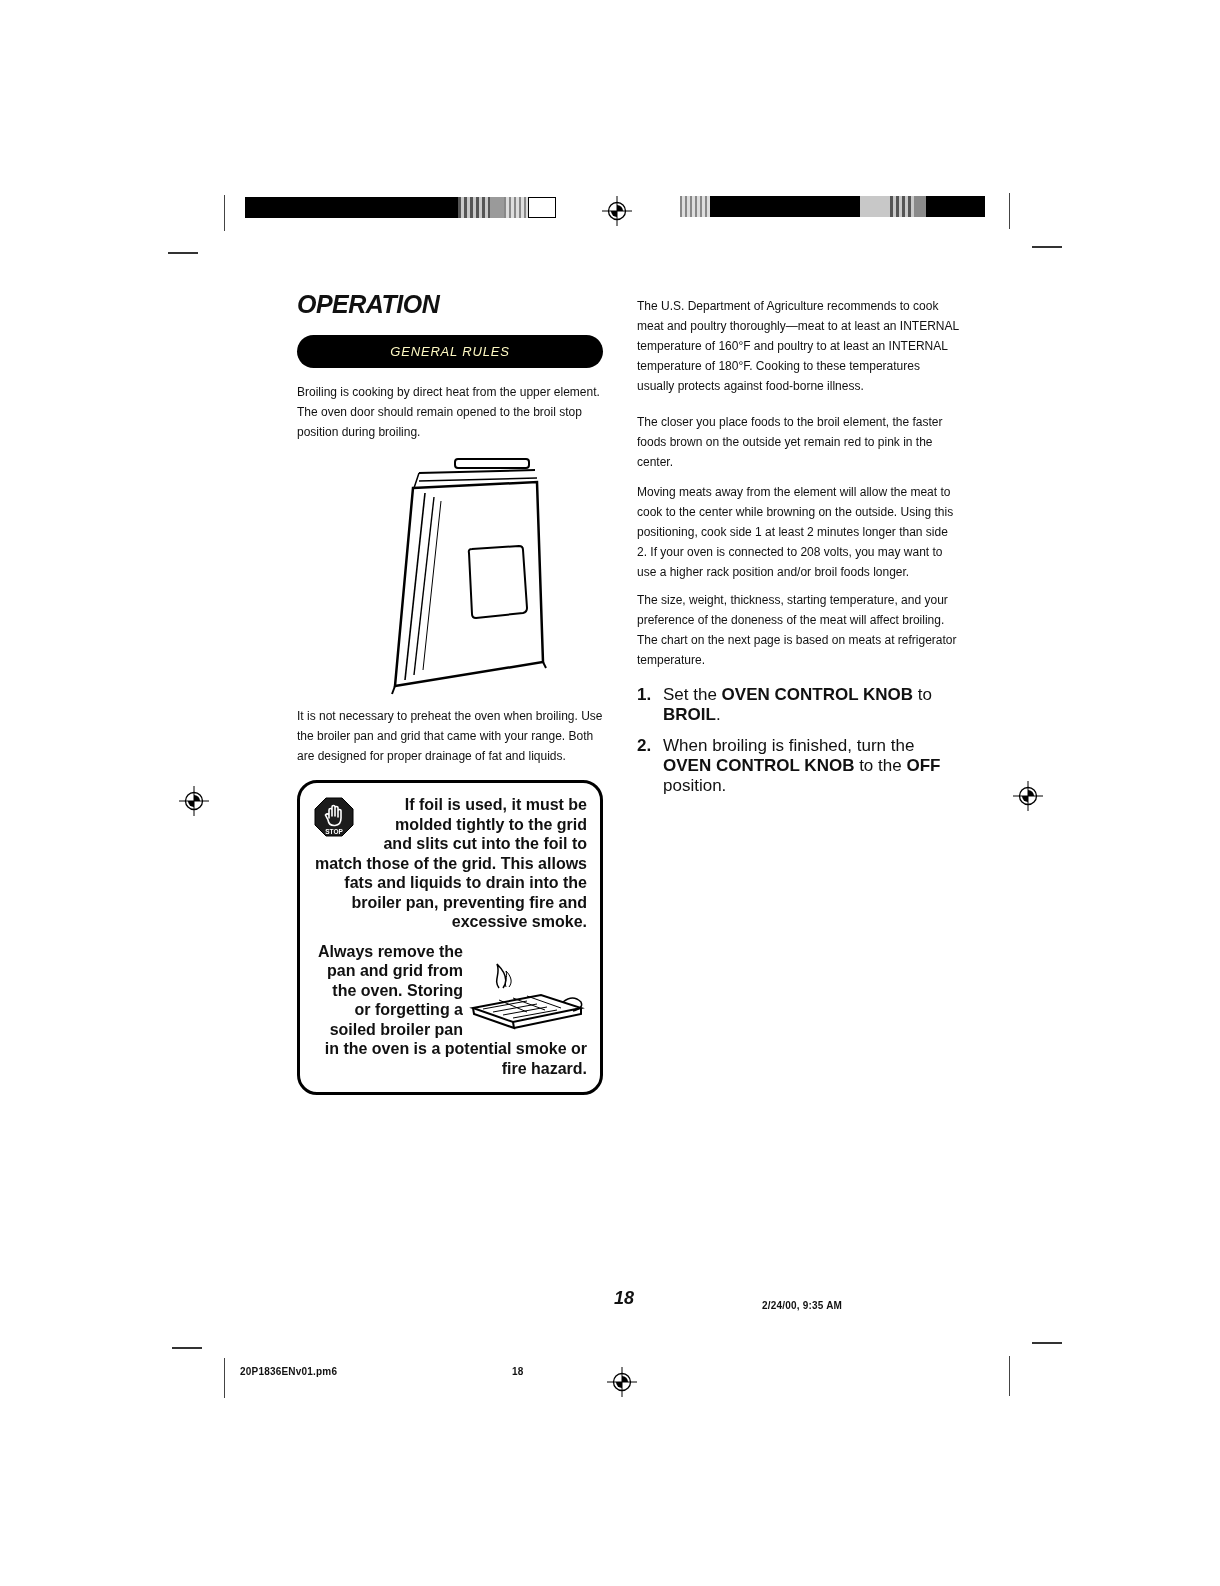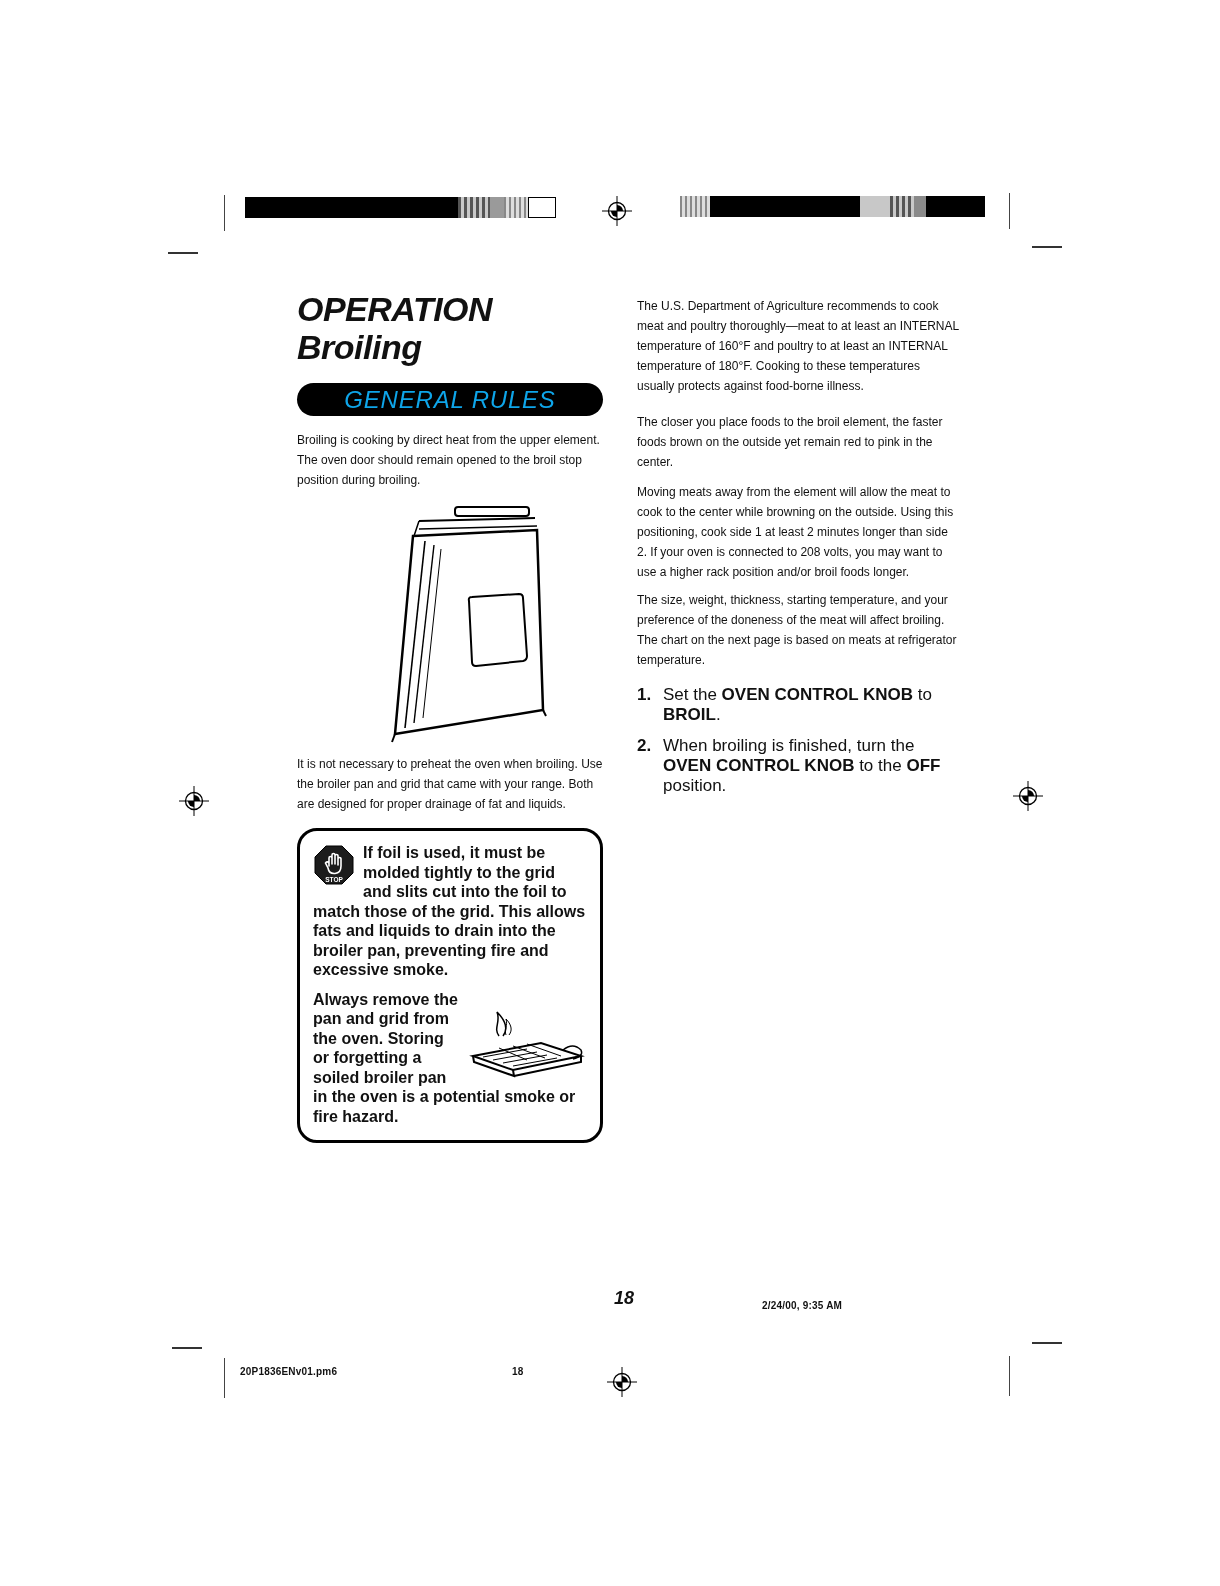--- a/index.html
+++ b/index.html
@@ -10,27 +10,27 @@
   .vline{position:absolute;width:1px;background:#444;}
   .hdash{position:absolute;height:2px;background:#333;}
   .strip{position:absolute;height:21px;display:flex;}
   .seg{height:100%;}
   .segblack{background:#000;}
   .stripes{background:repeating-linear-gradient(90deg,#555 0 3px,#c9c9c9 3px 6px);}
   .stripes2{background:repeating-linear-gradient(90deg,#888 0 2px,#ddd 2px 5px);}
   .whitebox{background:#fff;border:1px solid #000;box-sizing:border-box;}
   .reg{position:absolute;}
   
-  .h1{font-size:34px;font-weight:bold;font-style:italic;line-height:1.12;letter-spacing:-0.5px;}
-  .pill{background:#000;color:#0ea5e9;border-radius:17px;height:33px;display:flex;align-items:center;
-        justify-content:center;font-style:italic;font-size:24px;letter-spacing:0.8px;}
+  .h1{font-size:25px;font-weight:bold;font-style:italic;line-height:1.12;letter-spacing:-0.5px;}
+  .pill{background:#000;color:#fef9c3;border-radius:17px;height:33px;display:flex;align-items:center;
+        justify-content:center;font-style:italic;font-size:13px;letter-spacing:0.8px;}
   .body{font-size:12px;line-height:20px;margin:14px 0 0 0;}
   .warnbox{border:3px solid #000;border-radius:20px;padding:12px 13px 14px 13px;margin-top:14px;
            font-weight:bold;font-size:16px;line-height:19.5px;}
-  .warnblock{overflow:visible;}
+  .warnblock{overflow:visible;text-align:right;}
   .stopicon{float:left;margin:1px 8px 2px 0;}
   .pansvg{float:right;margin:20px 0 2px 6px;}
   .step{display:flex;margin-top:11px;font-size:17px;line-height:20px;}
   .stepnum{font-weight:bold;flex:0 0 26px;}
   .pageno{font-weight:bold;font-style:italic;font-size:18px;}
   .foot{font-size:10px;font-weight:bold;letter-spacing:0.2px;}
   svg{overflow:visible;}
 </style>
 </head>
 <body>
@@ -78,21 +78,20 @@
   <svg class="reg" style="left:1012px;top:780px" width="32" height="32" viewBox="0 0 32 32">
     <line x1="16" y1="1" x2="16" y2="31" stroke="#000" stroke-width="1"></line>
     <line x1="1" y1="16" x2="31" y2="16" stroke="#000" stroke-width="1"></line>
     <circle cx="16" cy="16" r="8.5" fill="none" stroke="#000" stroke-width="1.3"></circle>
     <path d="M16 10 A6 6 0 0 1 22 16 L16 16 Z" fill="#000"></path>
     <path d="M16 22 A6 6 0 0 1 10 16 L16 16 Z" fill="#000"></path>
   </svg>
 
   <div class="abs" style="left:297px;top:290px;width:306px">
     <div class="h1">OPERATION</div>
-    <div class="h1">Broiling</div>
 
     <div class="pill" style="margin-top:17px">GENERAL RULES</div>
 
     <p class="body">Broiling is cooking by direct heat from the upper element. The oven door should remain opened to the broil stop position during broiling.</p>
 
     <svg width="200" height="238" viewBox="0 0 200 238" style="display:block;margin:14px 0 0 58px" fill="none" stroke="#000">
       <rect x="100" y="3" width="74" height="9" rx="3" stroke-width="2"></rect>
       <path d="M64,17 L180,14" stroke-width="2"></path>
       <path d="M64,25 L182,22" stroke-width="1.5"></path>
       <path d="M64,17 L59,32" stroke-width="1.5"></path>

